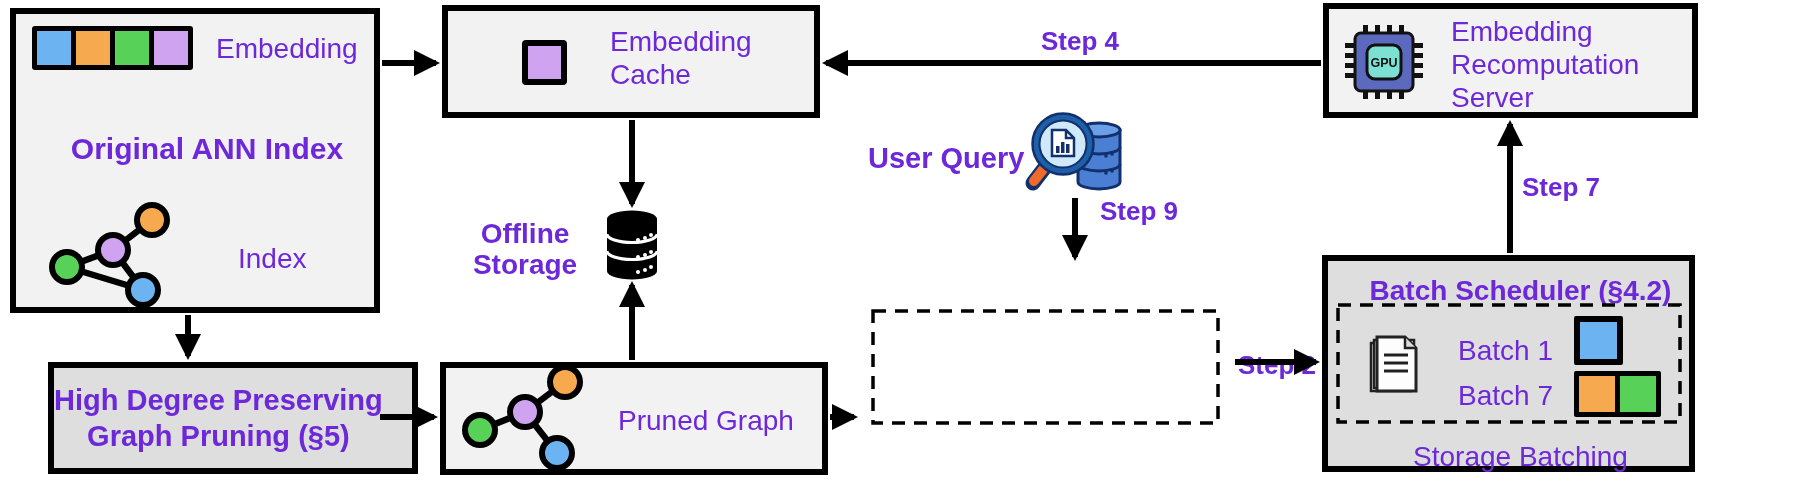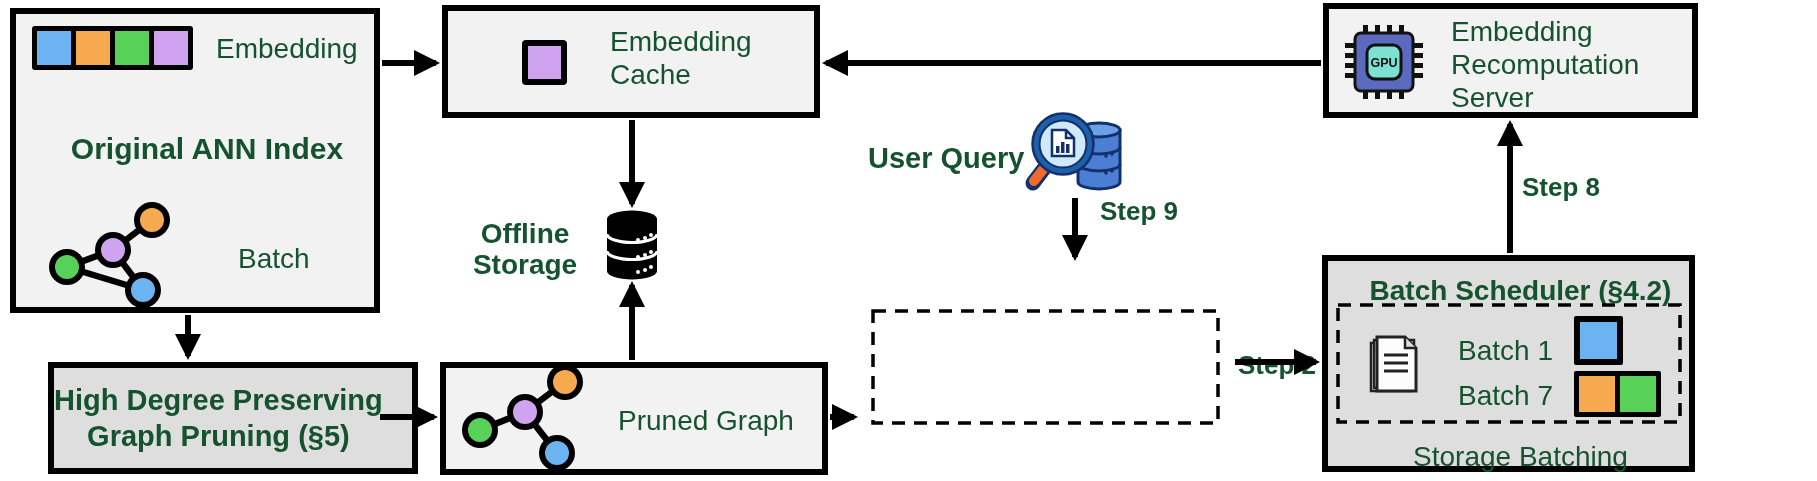--- a/index.html
+++ b/index.html
@@ -1,17 +1,17 @@
 <!DOCTYPE html>
 <html><head>
 <meta charset="utf-8">
 <style>
   html,body{margin:0;padding:0;background:#fff;}
   .canvas{position:relative;width:1817px;height:481px;background:#ffffff;
-          font-family:"Liberation Sans",sans-serif;color:#14532d;overflow:hidden;}
+          font-family:"Liberation Sans",sans-serif;color:#6d28d9;overflow:hidden;}
   .box{position:absolute;box-sizing:border-box;border:6px solid #000;}
   .box.light{background:#f2f2f2;}
   .box.dark{background:#dedede;}
   .lbl{position:absolute;font-size:28px;line-height:33px;white-space:pre-line;}
   .lbl.b{font-weight:bold;}
   .ctr{left:0;right:0;text-align:center;margin-left:24px;}
   .step{position:absolute;font-size:26px;font-weight:bold;white-space:nowrap;}
   
   .strip{position:absolute;display:flex;gap:5px;background:#000;padding:5px;border-radius:3px;}
   .cell{width:34px;height:34px;}
@@ -34,21 +34,21 @@
 
   <div class="box light" style="left:10px;top:8px;width:370px;height:305px;">
     <div class="strip" style="left:16px;top:12px;">
       <div class="cell c-blue"></div>
       <div class="cell c-orange"></div>
       <div class="cell c-green"></div>
       <div class="cell c-purple"></div>
     </div>
     <div class="lbl" style="left:200px;top:18px;">Embedding</div>
     <div class="lbl b ctr" style="top:118px;font-size:30px;">Original ANN Index</div>
-    <div class="lbl" style="left:222px;top:228px;">Batch</div>
+    <div class="lbl" style="left:222px;top:228px;">Index</div>
   </div>
 
   <div class="box light" style="left:442px;top:5px;width:378px;height:113px;">
     <div class="sq c-purple" style="left:74px;top:29px;width:33px;height:33px;"></div>
     <div class="lbl" style="left:162px;top:14px;">Embedding
 Cache</div>
   </div>
 
   <div class="box light" style="left:1323px;top:3px;width:375px;height:115px;">
     <div class="lbl" style="left:122px;top:6px;">Embedding
@@ -56,21 +56,22 @@
 Server</div>
   </div>
 
   <div class="lbl b" style="left:455px;top:218px;width:140px;text-align:center;line-height:31px;">Offline
 Storage</div>
 
   <div class="lbl b" style="left:868px;top:142px;font-size:29px;">User Query</div>
 
   <div class="step" style="left:1100px;top:196px;">Step 9</div>
   <div class="step" style="left:1238px;top:330px;margin-top:20px;">Step 2</div>
-  <div class="step" style="left:1522px;top:172px;">Step 8</div>
+  <div class="step" style="left:1522px;top:172px;">Step 7</div>
+  <div class="step" style="left:1020px;top:26px;width:120px;text-align:center;">Step 4</div>
 
 
   <div class="box dark" style="left:1322px;top:255px;width:373px;height:217px;">
     <div class="lbl b ctr" style="top:13px;">Batch Scheduler (§4.2)</div>
     <div class="lbl" style="left:130px;top:73px;">Batch 1</div>
     <div class="sq c-blue" style="left:246px;top:55px;width:37px;height:37px;border-radius:2px;"></div>
     <div class="lbl" style="left:130px;top:118px;">Batch 7</div>
     <div class="strip" style="left:246px;top:110px;border-radius:2px;">
       <div class="cell c-orange" style="width:36px;height:36px;"></div>
       <div class="cell c-green" style="width:36px;height:36px;"></div>

